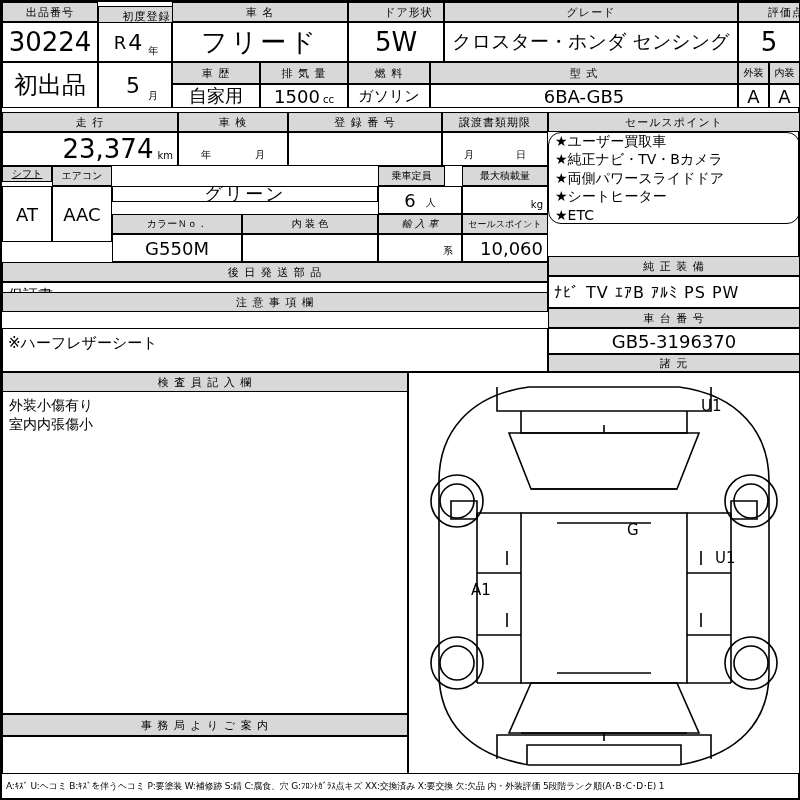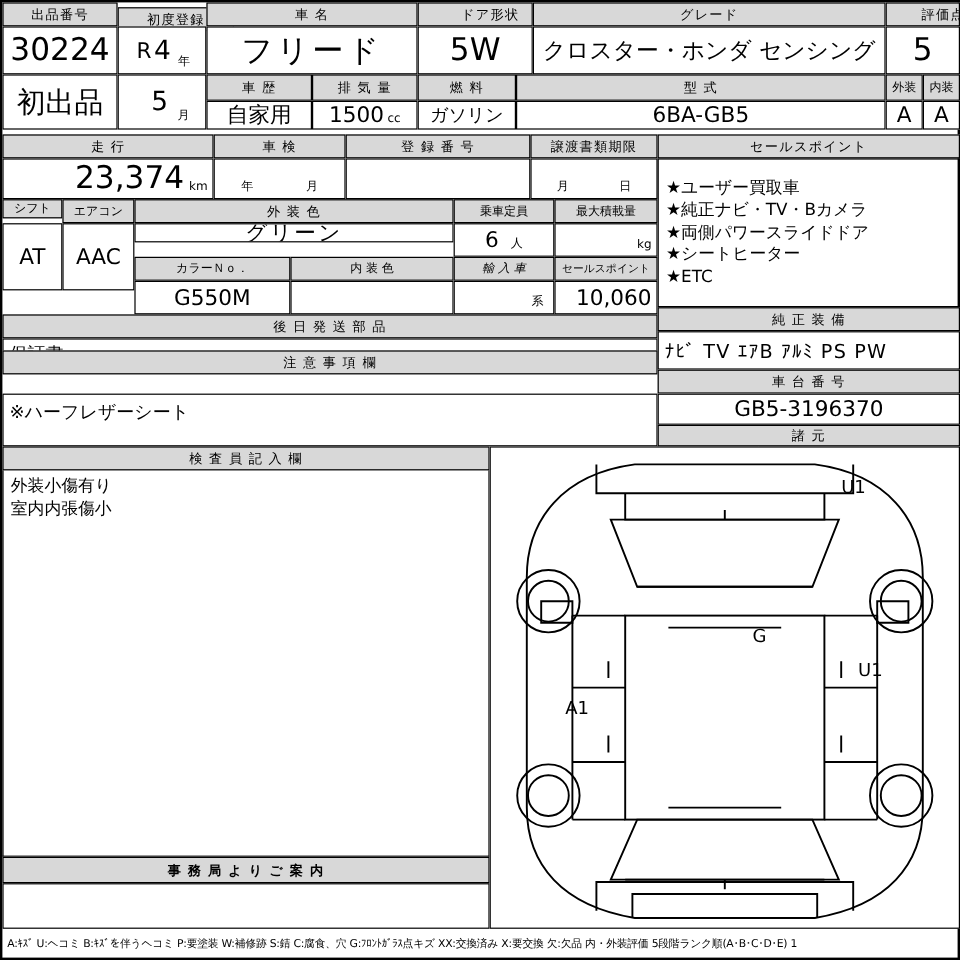--- a/index.html
+++ b/index.html
@@ -147,32 +147,31 @@
     <span class="sub" style="align-self:flex-end;padding-bottom:3px;">月</span>
   </div>
 
   <div class="cell" style="left:286px;top:130px;width:154px;height:34px;"></div>
 
   <div class="cell" style="left:440px;top:130px;width:106px;height:34px;padding:0;justify-content:space-around;">
     <span class="sub" style="align-self:flex-end;padding-bottom:3px;">月</span>
     <span class="sub" style="align-self:flex-end;padding-bottom:3px;">日</span>
   </div>
 
-  <div class="bullets" style="left:546px;top:130px;width:252px;height:124px;">
+  <div class="bullets" style="left:546px;top:130px;width:252px;height:92px;border-radius:13px;">
     <div>★ユーザー買取車</div>
     <div>★純正ナビ・TV・Bカメラ</div>
     <div>★両側パワースライドドア</div>
     <div>★シートヒーター</div>
     <div>★ETC</div>
   </div>
 
-  <div class="cell hdr hdr-sm" style="left:0;top:164px;width:50px;height:16px;">シフト</div>
+  <div class="cell hdr hdr-sm" style="left:0;top:164px;width:50px;height:16px;text-decoration:underline;">シフト</div>
   <div class="cell hdr hdr-sm" style="left:50px;top:164px;width:60px;height:20px;">エアコン</div>
-  <div class="cell hdr" style="left:110px;top:164px;width:266px;height:20px;">外 装 色</div>
-  <div class="cell hdr hdr-sm" style="left:376px;top:164px;width:84px;height:20px;">乗車定員</div>
+  <div class="cell hdr hdr-sm" style="left:376px;top:164px;width:67px;height:20px;">乗車定員</div>
   <div class="cell hdr hdr-sm" style="left:460px;top:164px;width:86px;height:20px;">最大積載量</div>
 
   <div class="cell val-md" style="left:0;top:184px;width:50px;height:56px;">AT</div>
   <div class="cell val-md" style="left:50px;top:184px;width:60px;height:56px;">AAC</div>
 
   <div class="cell val-md" style="left:110px;top:184px;width:266px;height:16px;letter-spacing:2px;">グリーン</div>
   <div class="cell" style="left:376px;top:184px;width:84px;height:28px;padding:0;justify-content:center;">
     <span class="val-md">6</span>
     <span class="sub" style="align-self:flex-end;padding-bottom:3px;padding-left:10px;">人</span>
   </div>
@@ -209,21 +208,21 @@
   <div class="cell hdr hdr-sm left" style="left:546px;top:370px;width:84px;height:20px;background:#fff;">長さ</div>
   <div class="cell hdr hdr-sm left" style="left:630px;top:370px;width:84px;height:20px;background:#fff;">幅</div>
   <div class="cell hdr hdr-sm left" style="left:714px;top:370px;width:84px;height:20px;background:#fff;">高さ</div>
 
   <div class="cell hdr" style="left:0;top:370px;width:406px;height:20px;">検 査 員 記 入 欄</div>
   <div class="notes" style="left:0;top:390px;width:406px;height:322px;border-top:none;">
     <div>外装小傷有り</div>
     <div>室内内張傷小</div>
   </div>
 
-  <div class="cell hdr" style="left:0;top:712px;width:406px;height:22px;font-weight:bold;">事 務 局 よ り ご 案 内</div>
+  <div class="cell hdr" style="left:0;top:712px;width:406px;height:22px;">事 務 局 よ り ご 案 内</div>
   <div class="cell left" style="left:0;top:734px;width:406px;height:38px;"></div>
 
   <div class="diagram" style="left:406px;top:370px;width:392px;height:402px;">
     <svg width="390" height="400" viewBox="0 0 390 400">
       <g fill="none" stroke="#000" stroke-width="1.6">
 
         <path d="M30 108 C30 60, 60 22, 120 14 L270 14 C330 22, 360 60, 360 108
                  L360 300 C360 348, 330 382, 270 392 L120 392 C60 382, 30 348, 30 300 Z"></path>
 
         <path d="M88 14 L88 38 L302 38 L302 14"></path>

